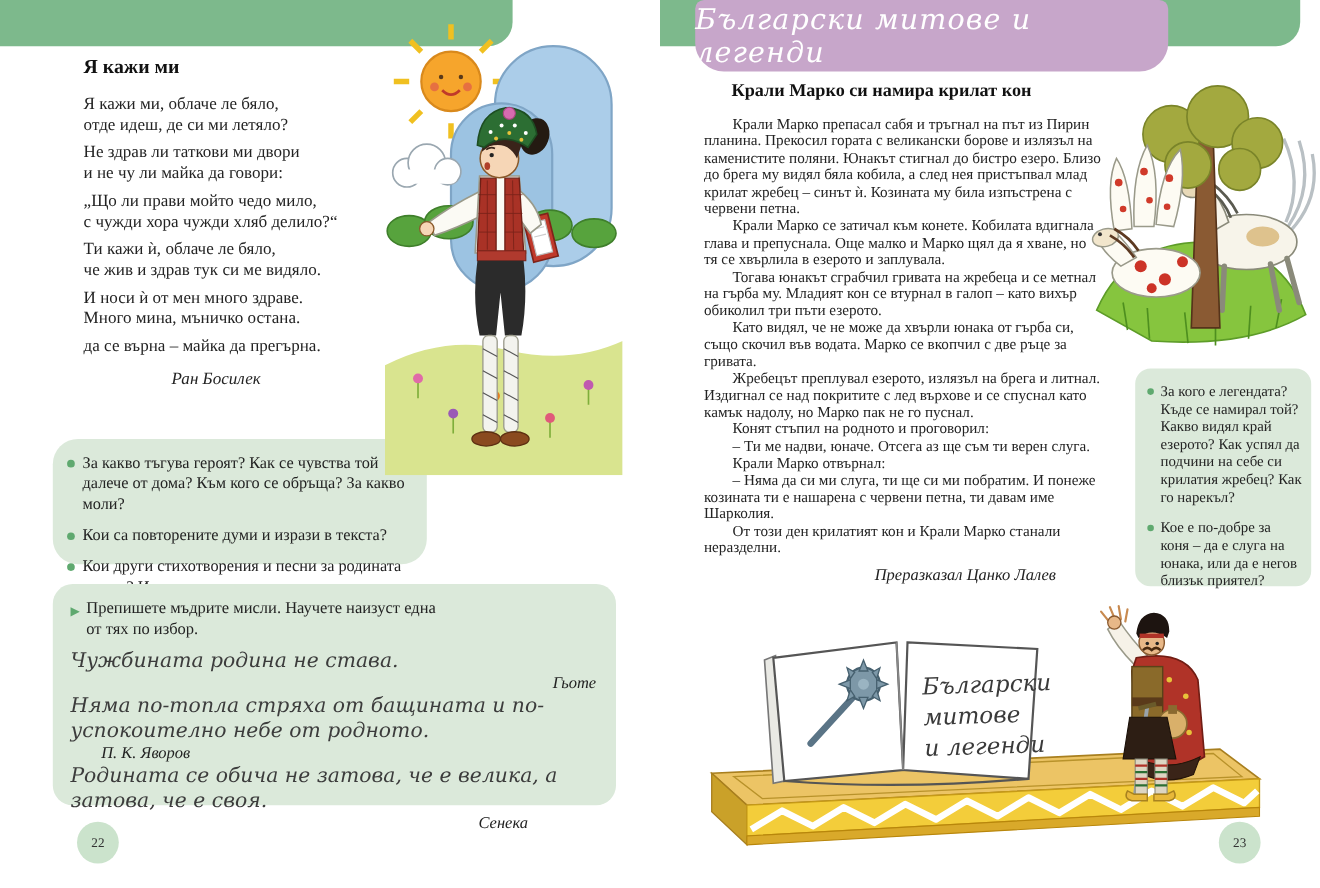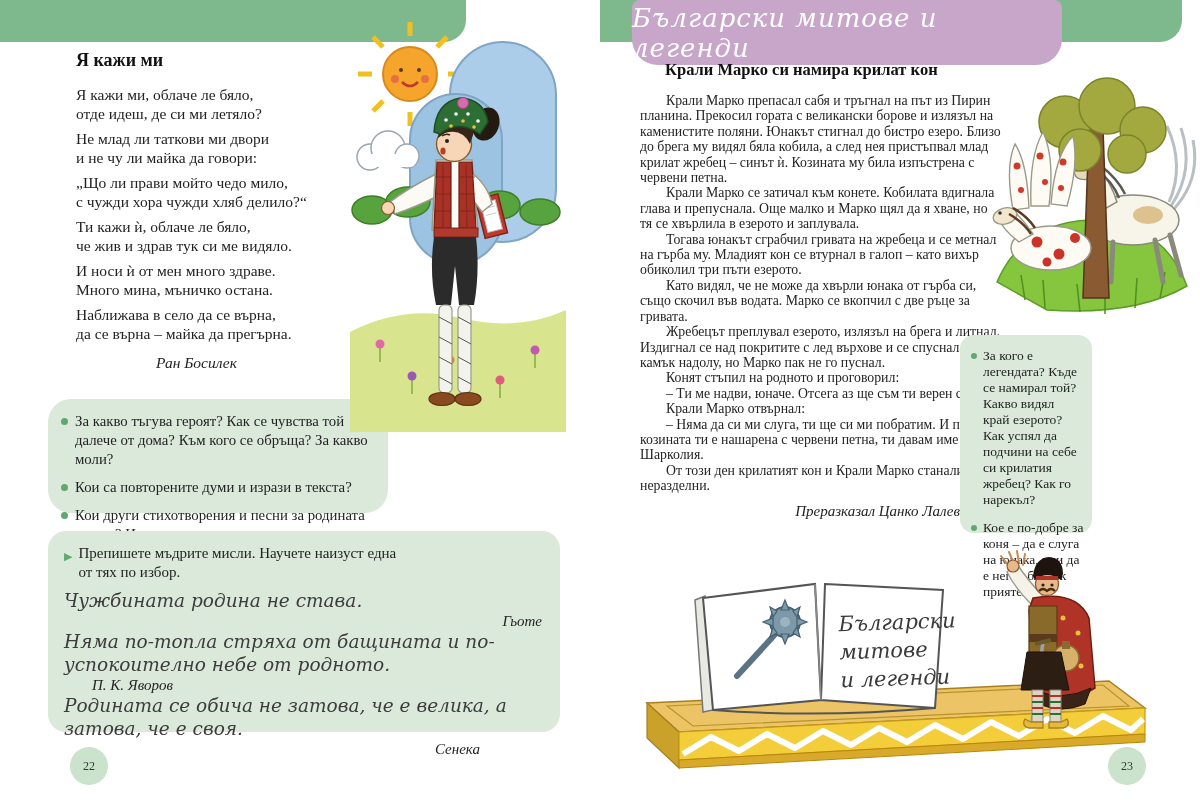--- a/index.html
+++ b/index.html
@@ -40,25 +40,25 @@
   .qa3{text-align:right;margin-right:62px;}
 
   
   .pagenum{position:absolute;width:38px;height:38px;border-radius:50%;background:#cbe3cc;
            display:flex;align-items:center;justify-content:center;font-size:12px;color:#333;}
   .pn-left{left:70px;top:747px;}
   .pn-right{left:1108px;top:747px;}
 
   
   .story{position:absolute;left:640px;top:60px;width:362px;}
-  .story h2{font-size:16.5px;font-weight:bold;margin:0 0 13px 25px;color:#111;}
+  .story h2{font-size:16.5px;font-weight:bold;margin:12px 0 13px 25px;color:#111;}
   .story p{margin:0;font-size:13.8px;line-height:15.4px;text-indent:26px;}
   .byline{font-style:italic;font-size:15px;text-align:right;margin:9px 42px 0 0;}
 
-  .qbox2{left:960px;top:335px;width:132px;height:198px;border-radius:14px;padding:13px 8px 10px 11px;}
+  .qbox2{left:1032px;top:335px;width:160px;height:198px;border-radius:14px;padding:13px 8px 10px 11px;}
   .qbox2 .qitem{font-size:13.5px;line-height:16px;margin-bottom:12px;}
   .qbox2 .bullet{margin:5px 6px 0 0;width:6px;height:6px;}
 
   svg{position:absolute;pointer-events:none;}
   .illo-boy{left:350px;top:2px;}
   .illo-horse{left:985px;top:70px;}
   .illo-bottom{left:633px;top:538px;}
   .booktext{font-family:"DejaVu Serif", serif;font-style:italic;fill:#3a3a3a;font-size:21px;}
 </style>
 </head>
@@ -72,37 +72,36 @@
     <span class="script">Български митове и легенди</span>
   </div>
 
   <div class="poem">
     <h1>Я кажи ми</h1>
     <div class="stanza">
       <div>Я кажи ми, облаче ле бяло,</div>
       <div>отде идеш, де си ми летяло?</div>
     </div>
     <div class="stanza">
-      <div>Не млад ли таткови ми двори</div>
+      <div>Не здрав ли таткови ми двори</div>
       <div>и не чу ли майка да говори:</div>
     </div>
     <div class="stanza">
       <div>„Що ли прави мойто чедо мило,</div>
       <div>с чужди хора чужди хляб делило?“</div>
     </div>
     <div class="stanza">
       <div>Ти кажи ѝ, облаче ле бяло,</div>
       <div>че жив и здрав тук си ме видяло.</div>
     </div>
     <div class="stanza">
       <div>И носи ѝ от мен много здраве.</div>
       <div>Много мина, мъничко остана.</div>
     </div>
     <div class="stanza">
-      <div>Наближава в село да се върна,</div>
       <div>да се върна – майка да прегърна.</div>
     </div>
     <div class="poem-author">Ран Босилек</div>
   </div>
 
   <div class="gbox qbox1">
     <div class="qitem">
       <span class="bullet"></span>
       <span>За какво тъгува героят? Как се чувства той далече от дома? Към кого се обръща? За какво моли?</span>
     </div>

